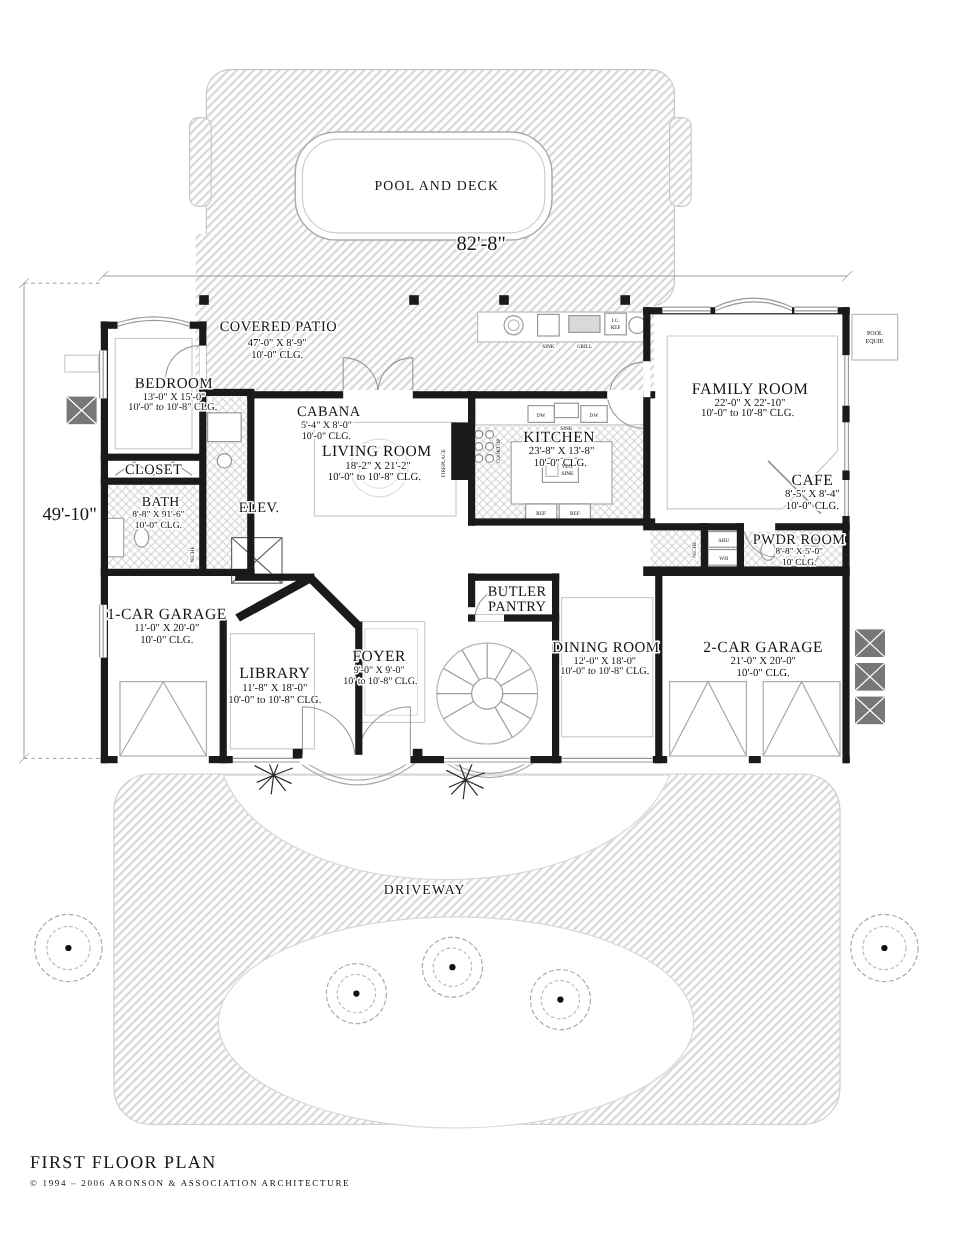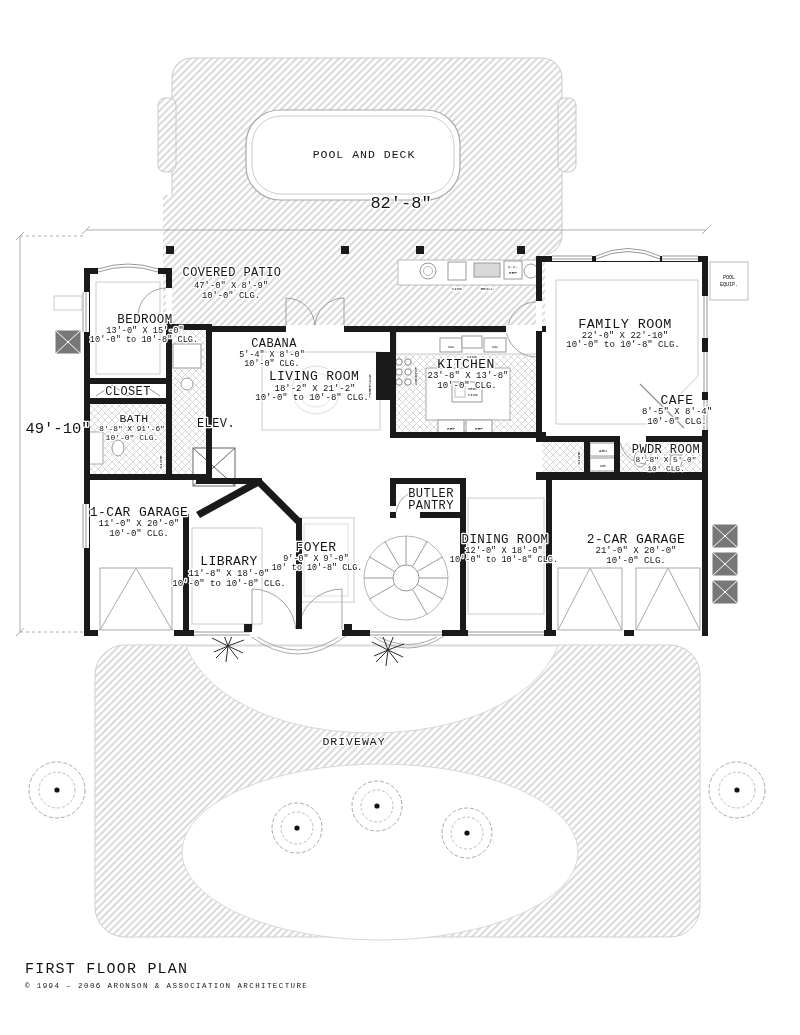--- a/index.html
+++ b/index.html
@@ -1,17 +1,17 @@
 <!DOCTYPE html>
 <html><head>
 <meta charset="utf-8">
 <style>
   html,body{margin:0;padding:0;background:#ffffff;}
   #canvas{position:relative;width:800px;height:1035px;background:#ffffff;overflow:hidden;
-          font-family:Liberation Mono, monospace;}
+          font-family:Liberation Serif, serif;}
   svg{position:absolute;left:0;top:0;}
   text{fill:#141414;}
   .halo{paint-order:stroke;stroke:#ffffff;stroke-width:2.6px;stroke-linejoin:round;}
   .room-title{font-weight:400;letter-spacing:.4px;}
   .tiny{fill:#333;}
   .dim-big{font-weight:400;}
   .copy{letter-spacing:1.4px;}
 </style>
 </head>
 <body>

